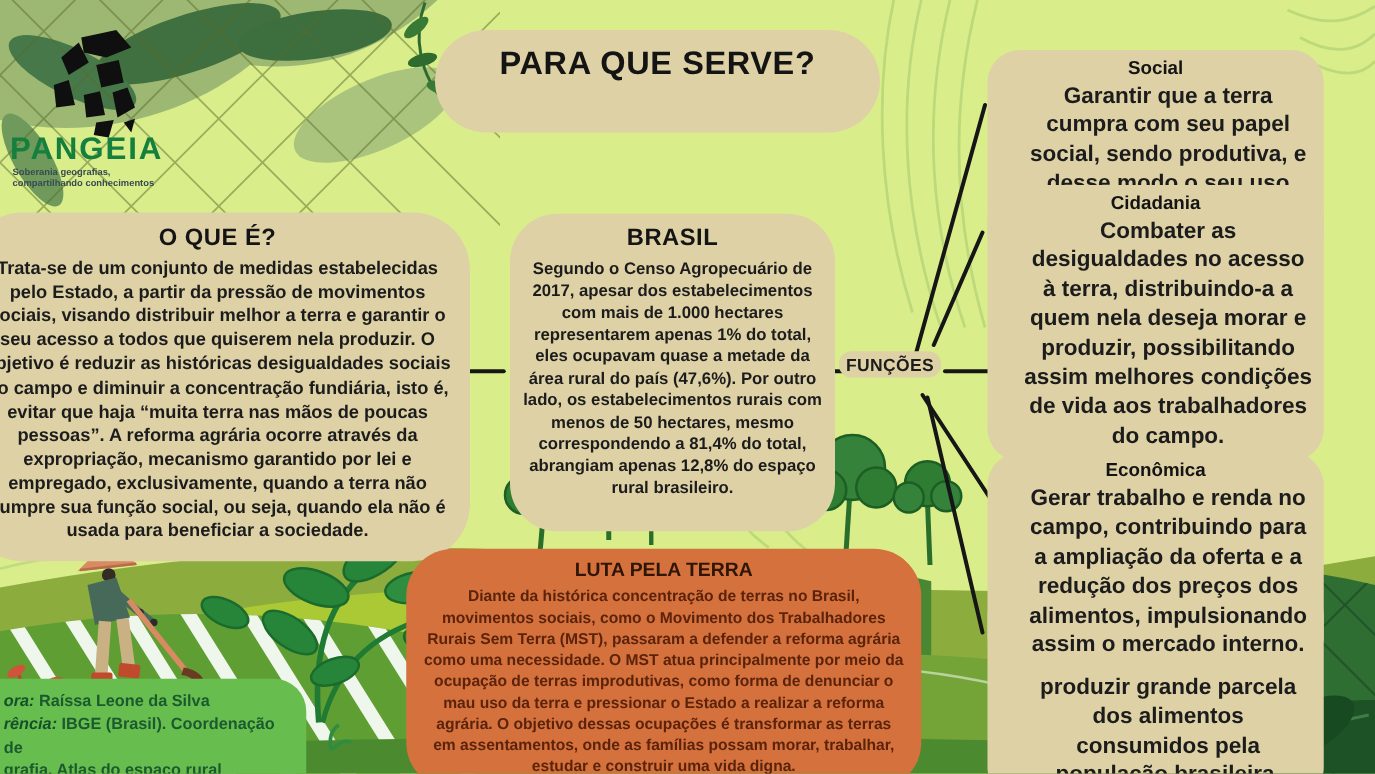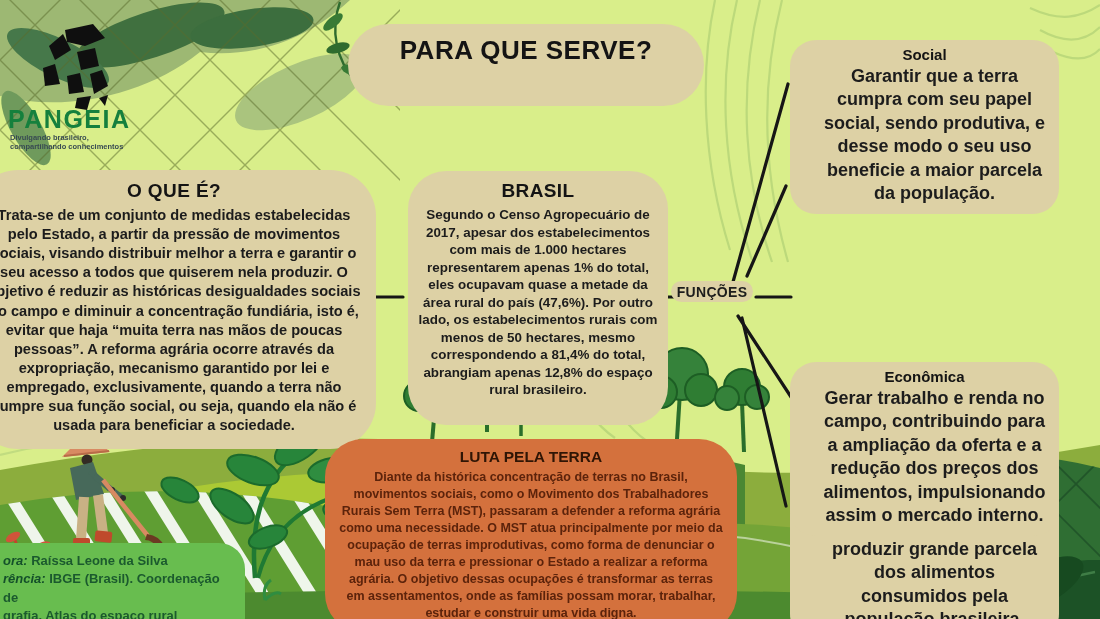--- a/index.html
+++ b/index.html
@@ -232,21 +232,21 @@
         <polygon points="40,28 58,24 62,42 44,46"></polygon>
         <polygon points="6,44 18,40 23,60 8,62"></polygon>
         <polygon points="30,52 43,49 47,68 32,70"></polygon>
         <polygon points="53,50 65,46 71,62 57,70"></polygon>
         <polygon points="40,74 54,72 50,86 38,84"></polygon>
         <polygon points="62,74 71,71 68,82"></polygon>
       </g>
     </svg>
     <div class="logo-name">PANGEIA</div>
     <div class="logo-tag">
-      <div>Divulgando brasileiro,</div>
+      <div>Soberania geografias,</div>
       <div>compartilhando conhecimentos</div>
     </div>
   </div>
 
   <div class="box title-box">
     <div class="t">PARA QUE SERVE?</div>
   </div>
 
   <div class="box what-box">
     <div class="sec-title">O QUE É?</div>
@@ -256,20 +256,24 @@
   <div class="box brasil-box">
     <div class="sec-title">BRASIL</div>
     <div class="body">Segundo o Censo Agropecuário de 2017, apesar dos estabelecimentos com mais de 1.000 hectares representarem apenas 1% do total, eles ocupavam quase a metade da área rural do país (47,6%). Por outro lado, os estabelecimentos rurais com menos de 50 hectares, mesmo correspondendo a 81,4% do total, abrangiam apenas 12,8% do espaço rural brasileiro.</div>
   </div>
 
   <div class="box funcoes-pill">FUNÇÕES</div>
 
   <div class="box fbox f0">
     <div class="ft">Social</div>
     <div class="body">Garantir que a terra cumpra com seu papel social, sendo produtiva, e desse modo o seu uso beneficie a maior parcela da população.</div>
+  </div>
+  <div class="box fbox f1">
+    <div class="ft">Cidadania</div>
+    <div class="body">Combater as desigualdades no acesso à terra, distribuindo-a a quem nela deseja morar e produzir, possibilitando assim melhores condições de vida aos trabalhadores do campo.</div>
   </div>
   <div class="box fbox f4">
     <div class="ft">Soberania alimentar</div>
     <div class="body">Fortalecer a agricultura familiar, responsável por produzir grande parcela dos alimentos consumidos pela população brasileira.</div>
   </div>
   <div class="box fbox f3">
     <div class="ft">Econômica</div>
     <div class="body">Gerar trabalho e renda no campo, contribuindo para a ampliação da oferta e a redução dos preços dos alimentos, impulsionando assim o mercado interno.</div>
   </div>
 

